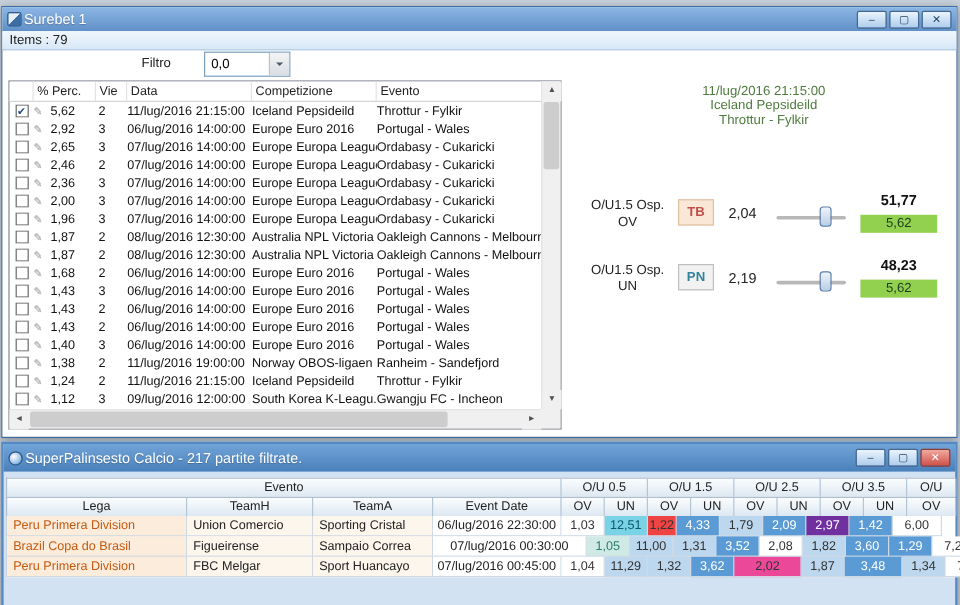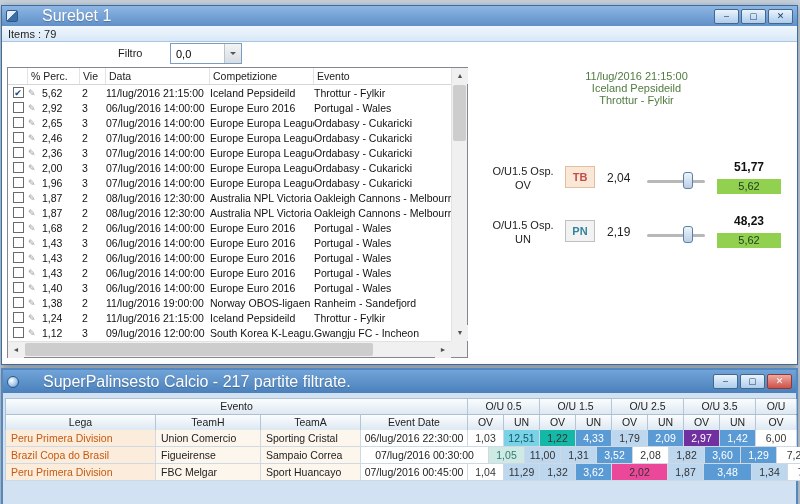--- a/index.html
+++ b/index.html
@@ -3,21 +3,21 @@
 <meta charset="utf-8">
 <style>
   *{margin:0;padding:0;box-sizing:border-box;font-family:"Liberation Sans",sans-serif;}
   html,body{width:800px;height:504px;overflow:hidden;background:#c8d2dc;}
   .window{position:absolute;box-shadow:0 2px 8px rgba(0,0,0,.35);}
   
   #surebet-window{left:1px;top:5px;width:797px;height:360px;border:1px solid #3e6da3;background:#fff;}
   .titlebar{height:20px;background:linear-gradient(#8cb6e4,#6090c8);display:flex;align-items:center;padding:0 4px;}
   .app-icon{width:12px;height:12px;background:linear-gradient(135deg,#e8eef5 50%,#3a6ea5 50%);border:1px solid #2d5a8a;border-radius:2px;flex:0 0 auto;}
   .ball-icon{width:12px;height:12px;background:radial-gradient(circle at 35% 35%,#fff,#9cc2e8 60%,#3a6ea5);border:1px solid #2d5a8a;border-radius:50%;flex:0 0 auto;}
-  .titlebar .title{color:#fff;font-size:16px;margin-left:24px;flex:1;white-space:nowrap;overflow:hidden;text-shadow:0 1px 1px rgba(0,0,0,.25);}
+  .titlebar .title{color:#fff;font-size:12px;margin-left:2px;flex:1;white-space:nowrap;overflow:hidden;text-shadow:0 1px 1px rgba(0,0,0,.25);}
   .win-buttons{display:flex;gap:2px;}
   .win-btn{display:inline-block;width:25px;height:15px;border:1px solid #46678c;border-radius:2px;background:linear-gradient(#eaf4fd,#aecdec);color:#1e3c5c;font-size:9px;line-height:13px;text-align:center;cursor:default;}
   .win-btn.close-red{background:linear-gradient(#f0a9a1,#ce5148);color:#fff;border-color:#8c3b34;}
   .items-bar{height:16px;background:linear-gradient(#f0f7fd,#d8e8f7);border-bottom:1px solid #aac6e2;font-size:11px;display:flex;align-items:center;padding-left:6px;color:#222;}
   .filtro-label{position:absolute;left:116px;top:41px;font-size:11px;color:#222;}
   .filtro-combo{position:absolute;left:168px;top:37px;width:72px;height:21px;border:1px solid #7a9ebf;background:#fff;font-size:11px;display:flex;align-items:center;}
   .filtro-combo>span:first-child{flex:1;padding-left:5px;}
   .combo-btn{width:17px;height:100%;background:linear-gradient(#f4f4f4,#d8dde2);border-left:1px solid #b8c4cf;position:relative;}
   .combo-btn::after{content:"";position:absolute;left:5px;top:8px;border:3.5px solid transparent;border-top-color:#4a5a68;}
   
@@ -371,21 +371,21 @@
         <span class="ph-cell" style="width:41px">OV</span>
       </div>
     <div>
         <div class="ph-datarow">
           <span class="pd-cell pd-lega" style="width:150px">Peru Primera Division</span>
           <span class="pd-cell pd-team" style="width:105px">Union Comercio</span>
           <span class="pd-cell pd-team" style="width:100px">Sporting Cristal</span>
           <span class="pd-cell pd-date" style="width:107px">06/lug/2016 22:30:00</span>
           <span class="pd-cell pd-odd" style="width:36px;background:#ffffff;color:#333333">1,03</span>
           <span class="pd-cell pd-odd" style="width:36px;background:#79d2e6;color:#0c5968">12,51</span>
-          <span class="pd-cell pd-odd" style="width:36px;background:#14b8a6;color:#333333">1,22</span>
+          <span class="pd-cell pd-odd" style="width:24px;background:#ef4444;color:#333333">1,22</span>
           <span class="pd-cell pd-odd" style="width:36px;background:#5b9bd5;color:#ffffff">4,33</span>
           <span class="pd-cell pd-odd" style="width:36px;background:#bdd7ee;color:#333333">1,79</span>
           <span class="pd-cell pd-odd" style="width:36px;background:#5b9bd5;color:#ffffff">2,09</span>
           <span class="pd-cell pd-odd" style="width:36px;background:#7030a0;color:#ffffff">2,97</span>
           <span class="pd-cell pd-odd" style="width:36px;background:#5b9bd5;color:#ffffff">1,42</span>
           <span class="pd-cell pd-odd" style="width:41px;background:#ffffff;color:#333333">6,00</span>
         </div>
         <div class="ph-datarow">
           <span class="pd-cell pd-lega" style="width:150px">Brazil Copa do Brasil</span>
           <span class="pd-cell pd-team" style="width:105px">Figueirense</span>

